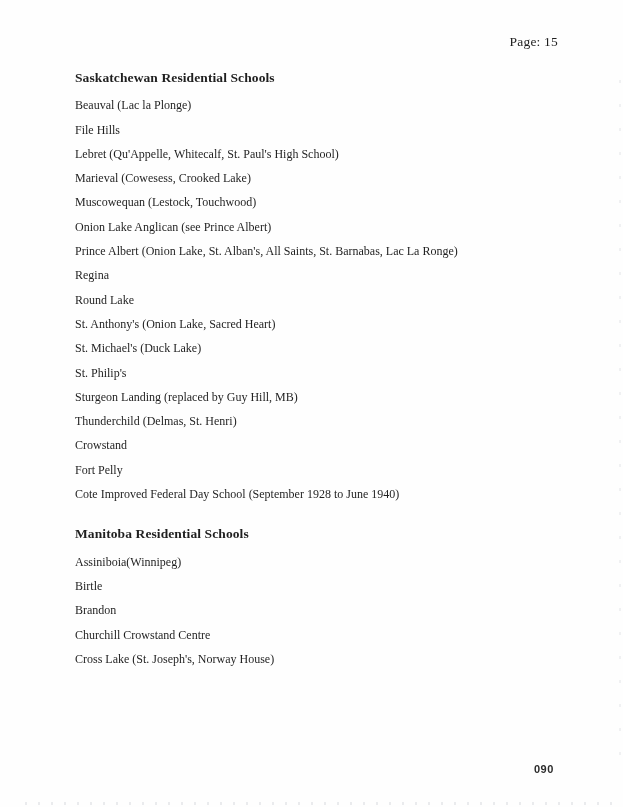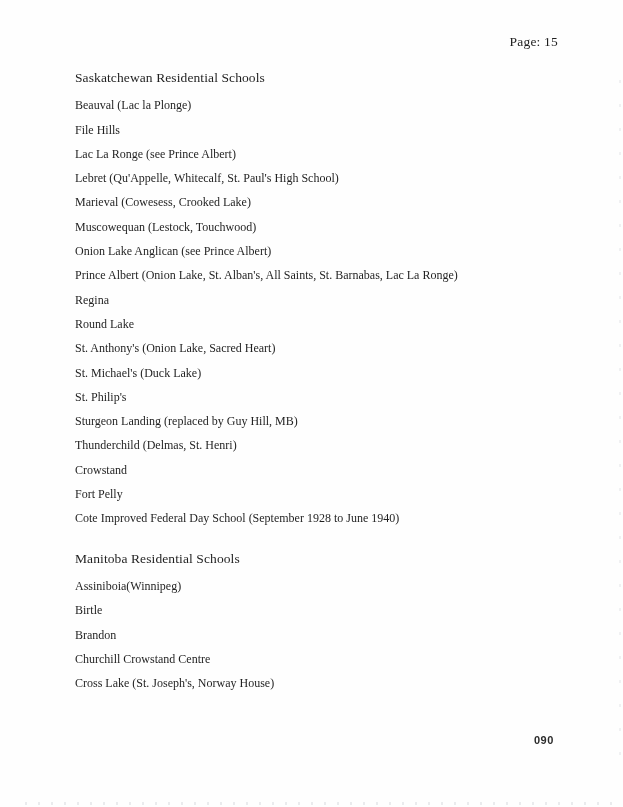--- a/index.html
+++ b/index.html
@@ -24,42 +24,42 @@
     line-height: 17px;
     letter-spacing: 0.2px;
   }
   .content {
     position: absolute;
     left: 75px;
     top: 66px;
     right: 35px;
   }
   .section-heading {
-    font-weight: normal;
+    font-weight: bold;
     font-size: 13.5px;
     line-height: 24.3px;
     margin: 0 0 3px 0;
     letter-spacing: 0.1px;
   }
   .school-list {
     margin: 0;
     padding: 0;
   }
   .line {
     font-size: 12px;
     line-height: 24.3px;
     white-space: nowrap;
   }
   .section + .section {
     margin-top: 16px;
   }
   .stamp-number {
     position: absolute;
     left: 534px;
-    top: 734px;
+    top: 763px;
     font-family: "Liberation Sans", "DejaVu Sans", sans-serif;
     font-size: 11px;
     font-weight: 600;
     color: #2b2b2b;
     letter-spacing: 0.5px;
   }
   
   .scan-speckle-bottom {
     position: absolute;
     left: 25px;
@@ -90,21 +90,20 @@
 
   <div class="page-number">Page: 15</div>
 
   <div class="content">
 
     <div class="section">
       <div class="section-heading">Saskatchewan Residential Schools</div>
       <div class="school-list">
           <div class="line">Beauval (Lac la Plonge)</div>
           <div class="line">File Hills</div>
-          <div class="line">Lac La Ronge (see Prince Albert)</div>
           <div class="line">Lebret (Qu'Appelle, Whitecalf, St. Paul's High School)</div>
           <div class="line">Marieval (Cowesess, Crooked Lake)</div>
           <div class="line">Muscowequan (Lestock, Touchwood)</div>
           <div class="line">Onion Lake Anglican (see Prince Albert)</div>
           <div class="line">Prince Albert (Onion Lake, St. Alban's, All Saints, St. Barnabas, Lac La Ronge)</div>
           <div class="line">Regina</div>
           <div class="line">Round Lake</div>
           <div class="line">St. Anthony's (Onion Lake, Sacred Heart)</div>
           <div class="line">St. Michael's (Duck Lake)</div>
           <div class="line">St. Philip's</div>

